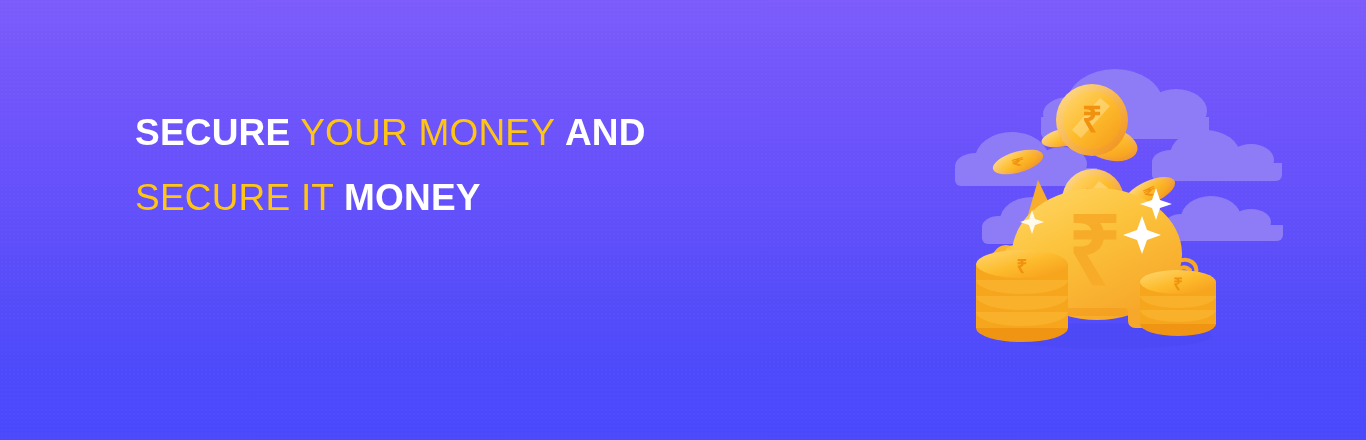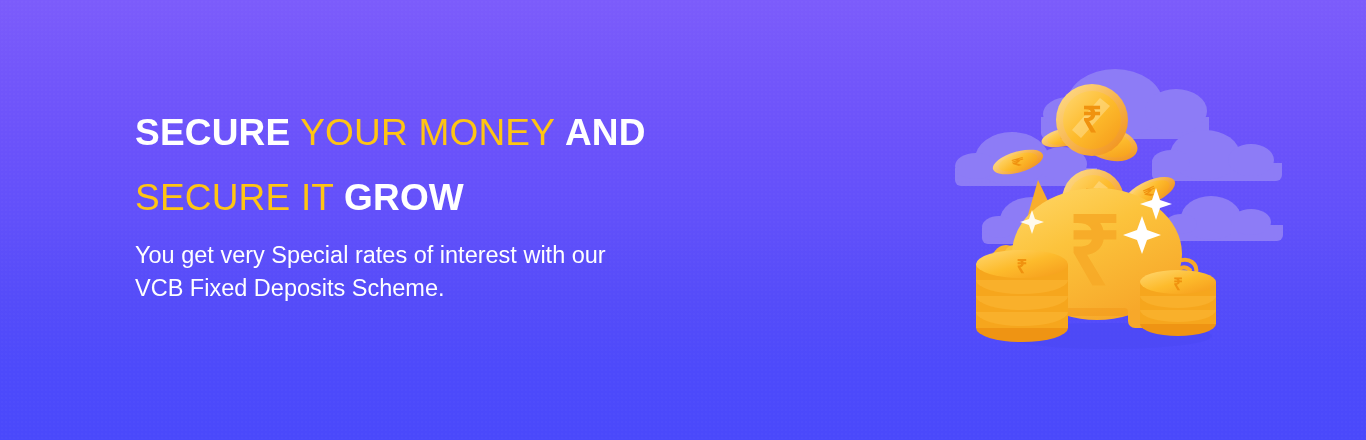--- a/index.html
+++ b/index.html
@@ -125,25 +125,21 @@
     </div>
 
   <div class="copy">
     <div class="headline">
       <span class="hl-bold">SECURE</span>
       <span class="hl-yellow">YOUR MONEY</span>
       <span class="hl-bold">AND</span>
     </div>
     <div class="headline">
       <span class="hl-yellow">SECURE IT</span>
-      <span class="hl-bold">GROW</span>
-    </div>
-    <div class="subtitle">
-      <span>You get very Special rates of interest with our</span>
-      <span>VCB Fixed Deposits Scheme.</span>
+      <span class="hl-bold">MONEY</span>
     </div>
   </div>
 
   <div class="art">
     <svg viewBox="0 0 290 330" xmlns="http://www.w3.org/2000/svg">
       <defs>
         <linearGradient id="gBody" x1="0" y1="0" x2="0.6" y2="1">
           <stop offset="0%" stop-color="#ffd768"></stop>
           <stop offset="45%" stop-color="#fcc33c"></stop>
           <stop offset="100%" stop-color="#f7a82a"></stop>

